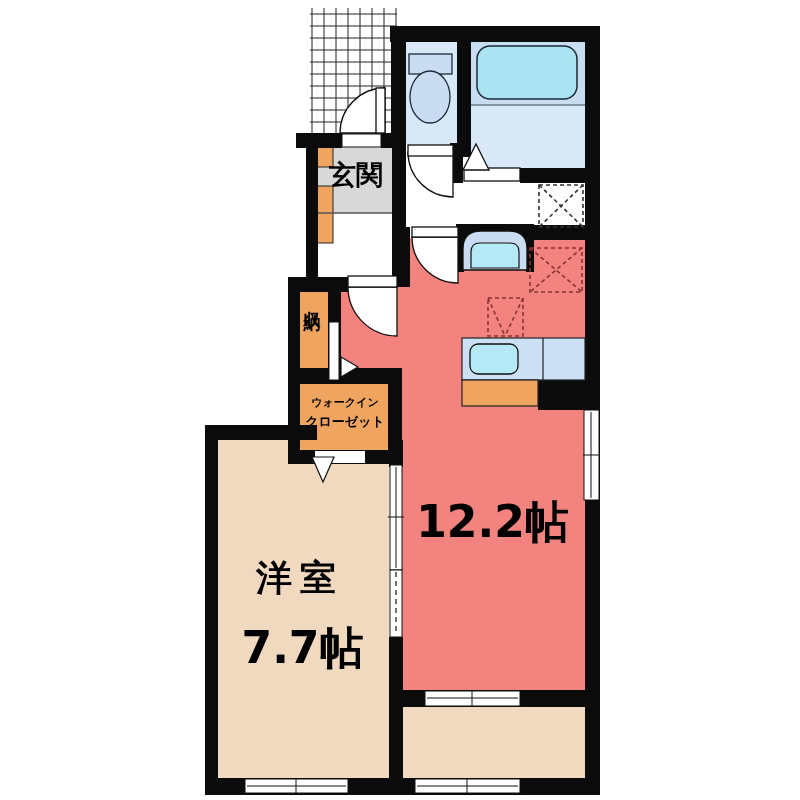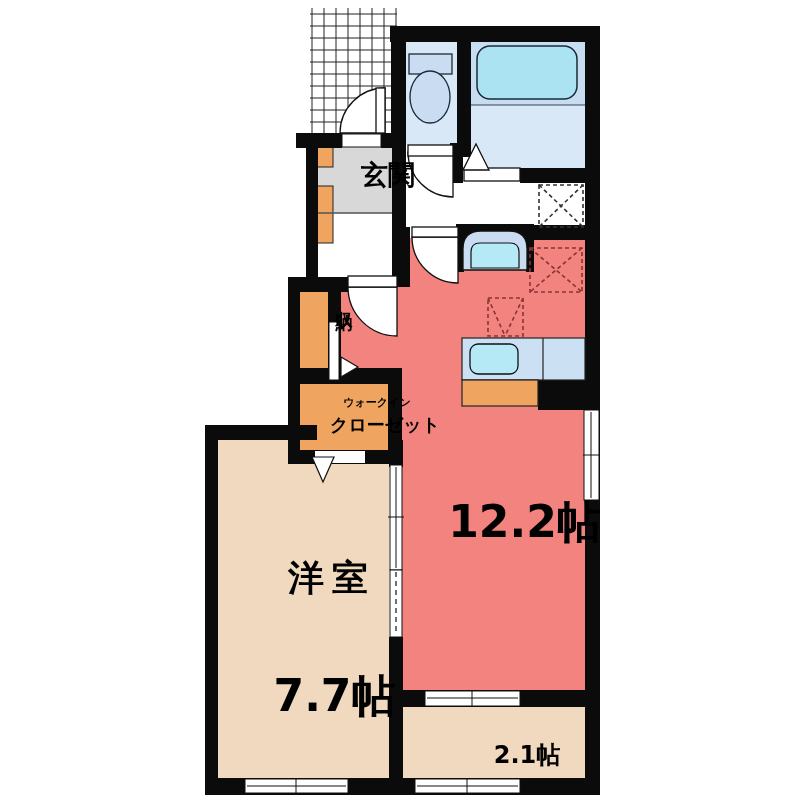--- a/index.html
+++ b/index.html
@@ -1,20 +1,20 @@
 <!DOCTYPE html>
 <html><head>
 <meta charset="utf-8">
 <style>
   html,body{margin:0;padding:0;background:#fff;}
   #plan{position:relative;width:800px;height:800px;background:#fff;overflow:hidden;
         font-family:"DejaVu Sans",sans-serif;}
   #plan svg{position:absolute;left:0;top:0;}
   .label{position:absolute;color:#000;font-weight:bold;text-align:center;
-         white-space:nowrap;line-height:1.2;padding-left:32px;}
+         white-space:nowrap;line-height:1.2;}
   .v-label{writing-mode:vertical-rl;text-orientation:upright;}
 </style>
 </head>
 <body>
 
 <div id="plan">
 <svg width="800" height="800" viewBox="0 0 800 800">
 
   <g>
     <rect x="402" y="238" width="183" height="452" fill="#F3837E"></rect>
@@ -156,18 +156,17 @@
       <rect x="488" y="298" width="35" height="38"></rect>
       <line x1="488" y1="298" x2="505" y2="336"></line>
       <line x1="523" y1="298" x2="505" y2="336"></line>
     </g>
   </g>
 </svg>
 
   <div class="label" style="left:318px;top:159px;width:76px;font-size:27px;">玄関</div>
   <div class="label v-label" style="left:302px;top:297px;font-size:17px;letter-spacing:3px;">収納</div>
   <div class="label" style="left:298px;top:396px;width:94px;font-size:11px;">ウォークイン</div>
-  <div class="label" style="left:298px;top:414px;width:94px;font-size:18px;">クローゼット</div>
+  <div class="label" style="left:298px;top:414px;width:94px;font-size:13px;">クローゼット</div>
   <div class="label" style="left:395px;top:496px;width:195px;font-size:44px;">12.2帖</div>
   <div class="label" style="left:210px;top:556px;width:180px;font-size:36px;letter-spacing:8px;">洋室</div>
-  <div class="label" style="left:210px;top:622px;width:185px;font-size:44px;margin-top:48px;">7.7帖</div>
-  <div class="label" style="left:405px;top:741px;width:180px;font-size:24px;">2.1帖</div>
+  <div class="label" style="left:210px;top:622px;width:185px;font-size:44px;">7.7帖</div>
 </div>
 
 </body></html>

